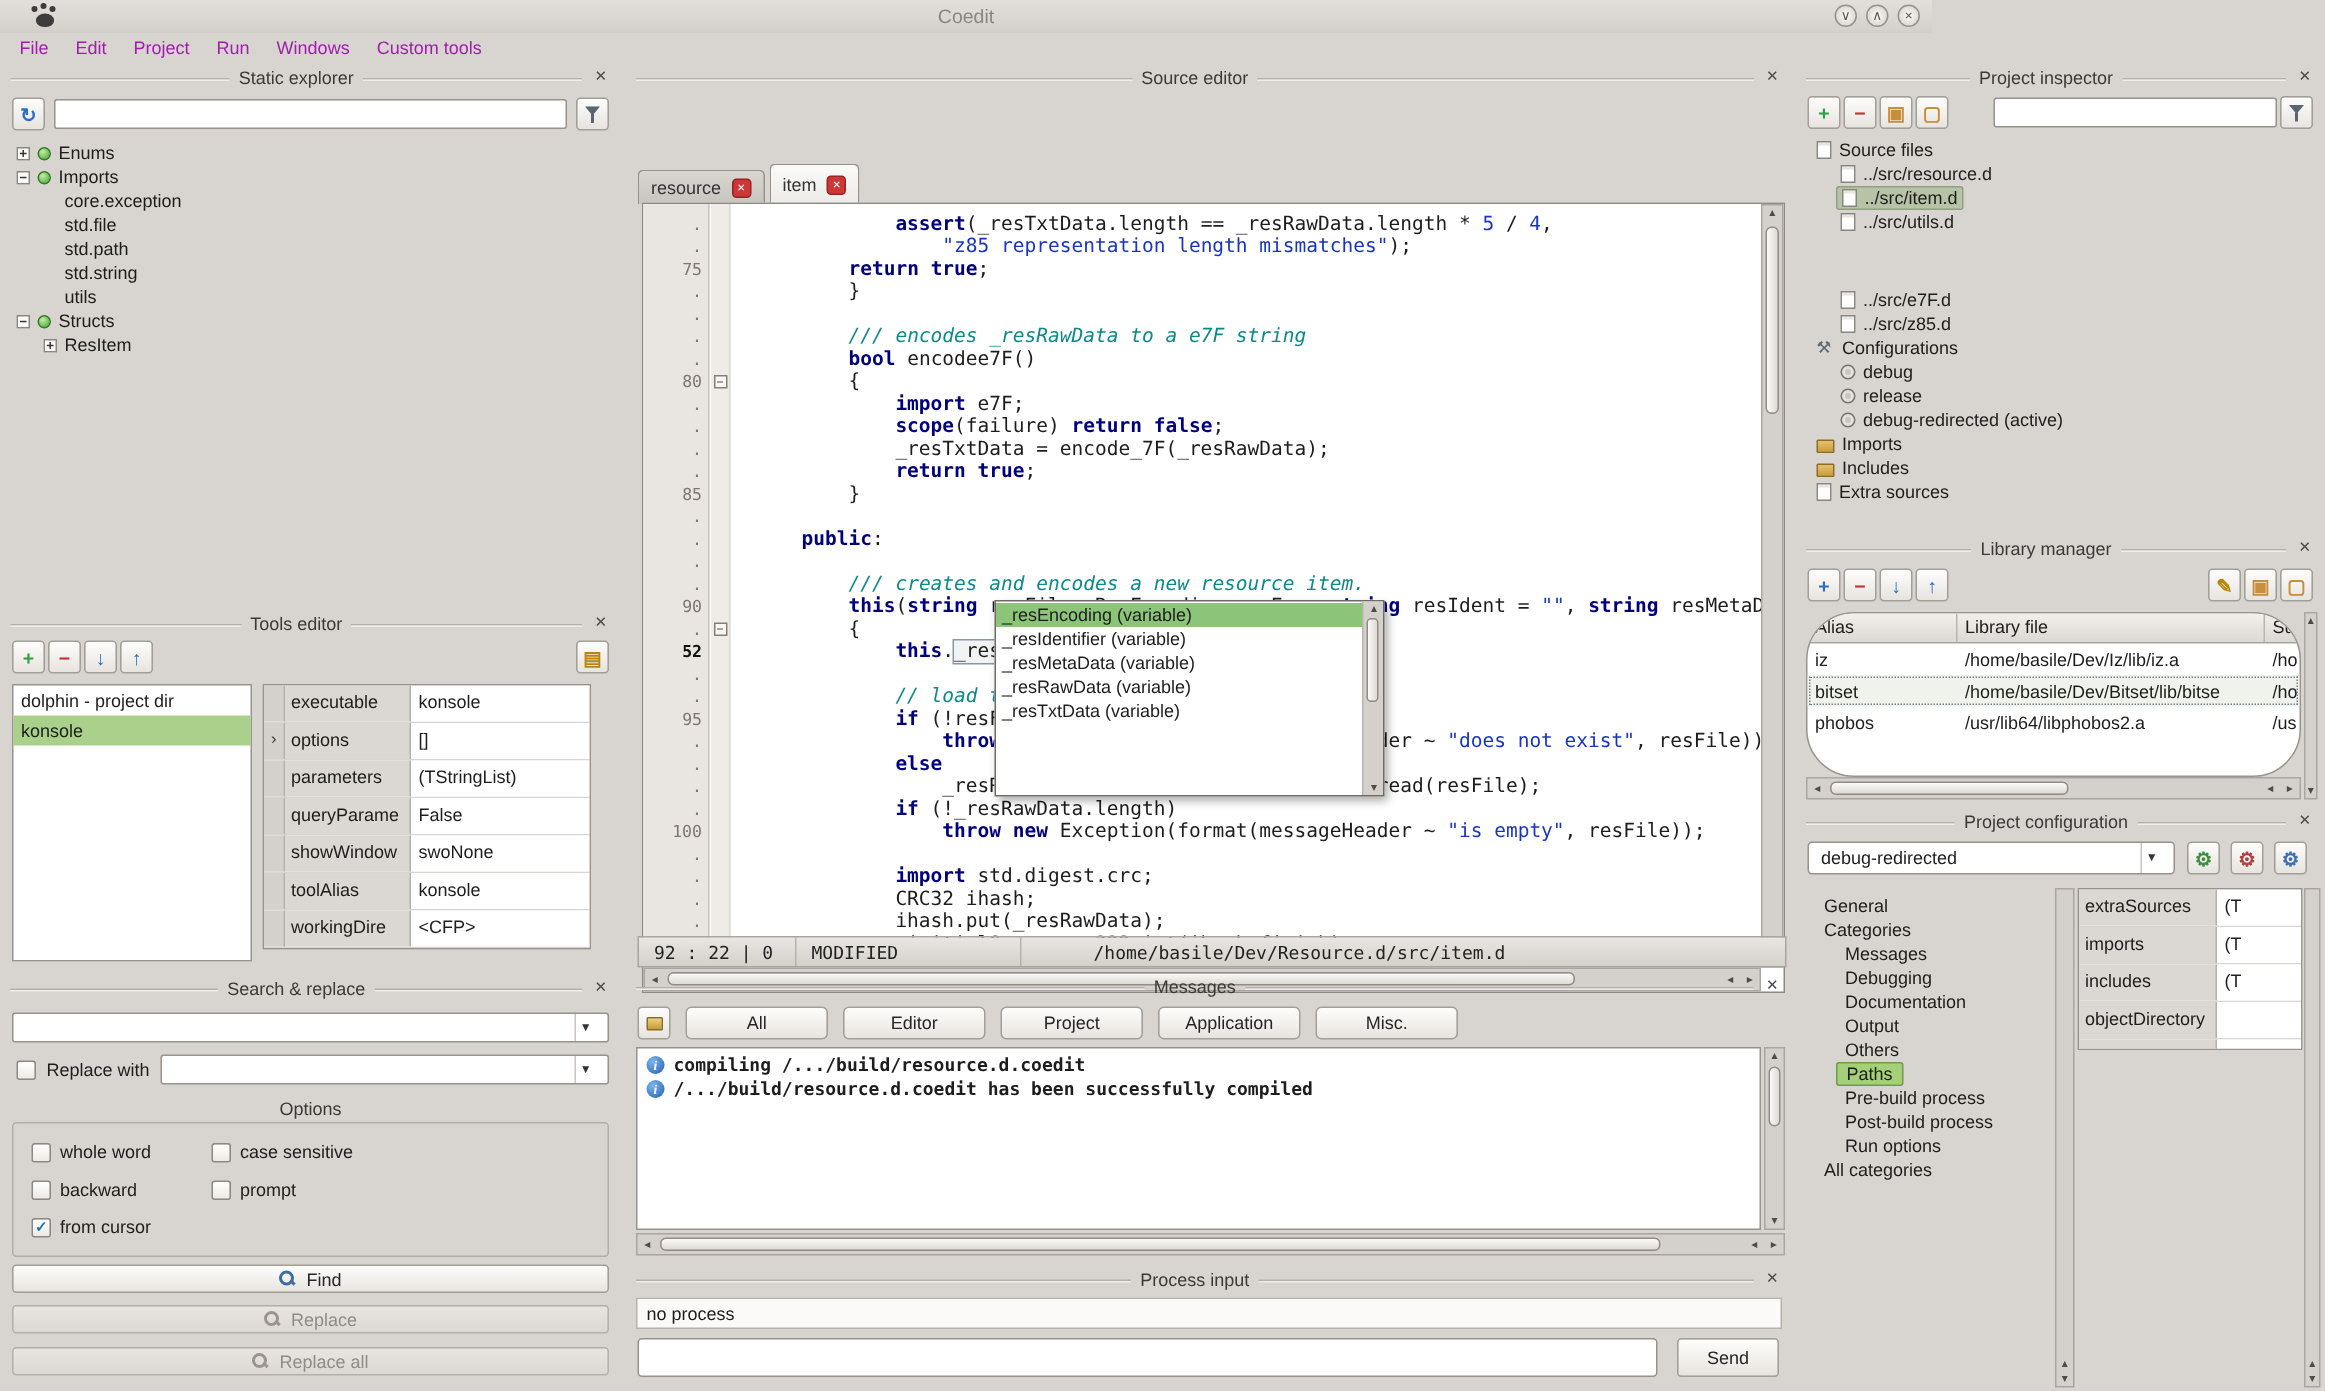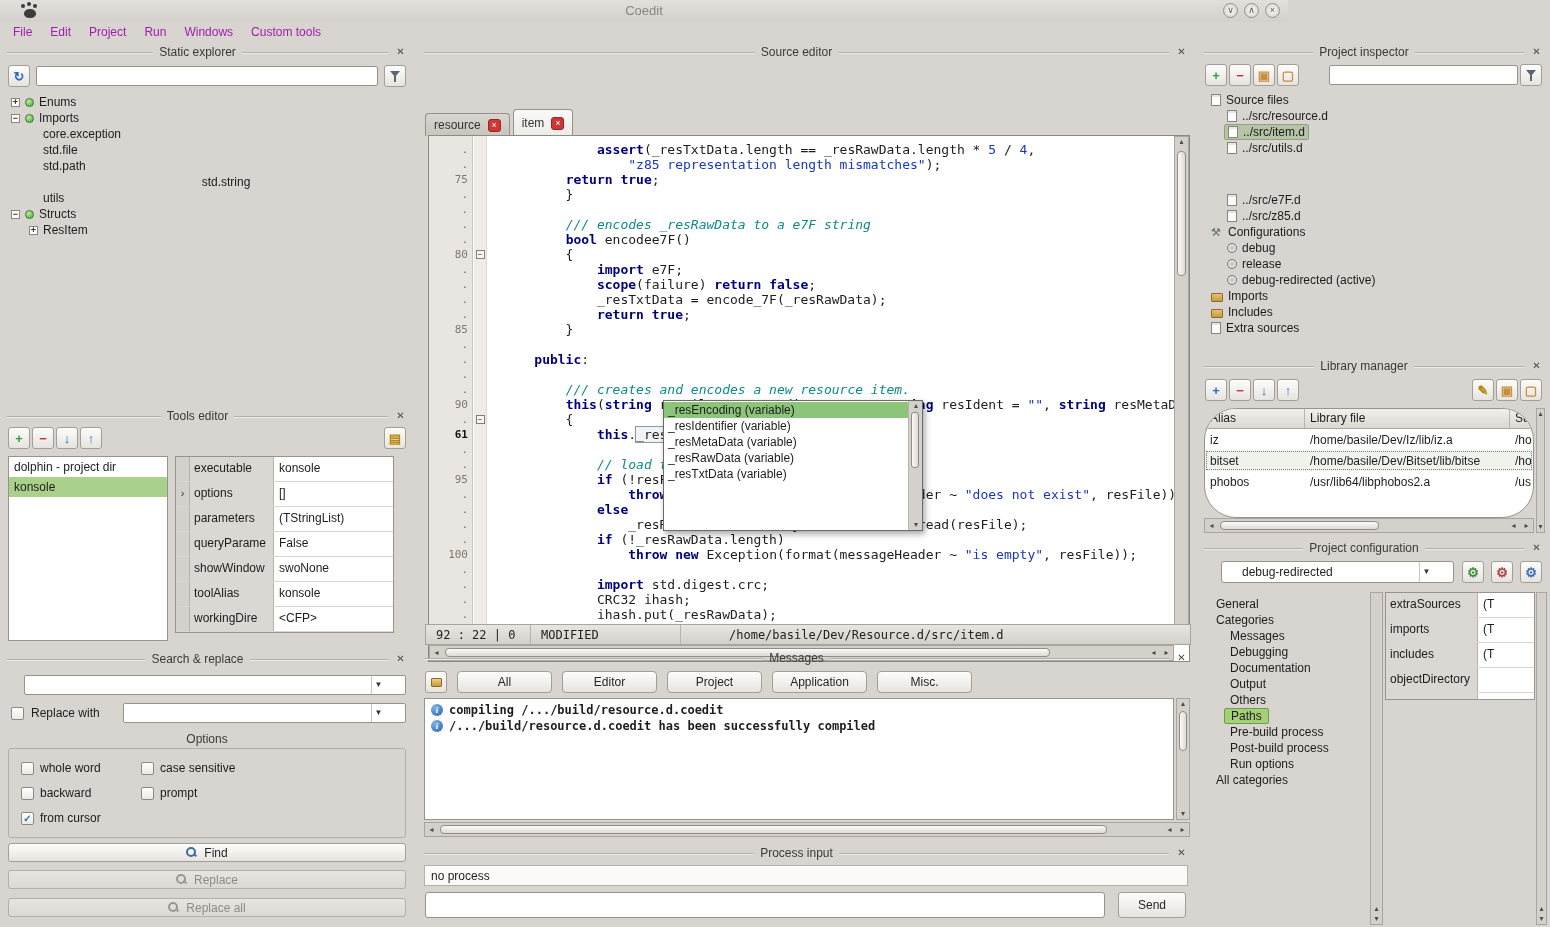--- a/index.html
+++ b/index.html
@@ -41,21 +41,21 @@
   .ptitle { color:#3c3a37; font-size:12px; white-space:nowrap; }
   .pclose { width:13px; height:13px; font-size:10px; line-height:12px; text-align:center; color:#4a4a4a; }
 
   
   .btn { background:linear-gradient(#fdfdfc,#e7e4df); border:1px solid #a29e98; border-radius:3px; color:#262626;
          font-family:"Liberation Sans",sans-serif; font-size:12px; }
   .btn.disabled { color:#8f8c87; background:linear-gradient(#e8e5e1,#dcd9d4); border-color:#b3afa9; }
   .icon-btn { width:22px; height:22px; display:inline-flex; align-items:center; justify-content:center; font-weight:bold; font-size:13px; padding:0; }
   .glyph { pointer-events:none; }
   .field { background:#fff; border:1px solid #989288; border-radius:2px; height:20px; padding:0 5px; font-size:12px; color:#222; width:100%; }
-  .combo { position:relative; background:#fff; border:1px solid #989288; border-radius:2px; height:20px; display:flex; align-items:center; padding:0 20px;margin-left:16px; }
+  .combo { position:relative; background:#fff; border:1px solid #989288; border-radius:2px; height:20px; display:flex; align-items:center; padding:0 8px; }
   .combo .cval { flex:1; white-space:nowrap; overflow:hidden; }
   .combo-arrow { width:14px; text-align:center; font-size:8px; color:#333; border-left:1px solid #c8c4bf; height:100%; line-height:18px; }
   .cbx { width:13px; height:13px; min-width:13px; border:1px solid #8d8982; border-radius:2px; background:linear-gradient(#fff,#eceae6);
          font-size:10px; line-height:11px; text-align:center; color:#1f6fb0; font-weight:bold; }
   .funnel { width:13px; height:13px; display:inline-block; position:relative; }
   .funnel::before { content:""; position:absolute; left:1px; top:1px; border-left:5px solid transparent; border-right:5px solid transparent; border-top:6px solid #5a6570; }
   .funnel::after  { content:""; position:absolute; left:5px; top:6px; width:2px; height:6px; background:#5a6570; }
   .mag { width:11px; height:11px; position:relative; display:inline-block; }
   .mag::before { content:""; position:absolute; left:0; top:0; width:6px; height:6px; border:2px solid #3a6ea5; border-radius:50%; }
   .mag::after  { content:""; position:absolute; left:7px; top:7px; width:4px; height:2px; background:#3a6ea5; transform:rotate(45deg); }
@@ -217,21 +217,21 @@
         <span class="tlabel">core.exception</span>
       </div>
       <div class="trow" style="padding-left: 24px;">
         <span class="exp-sp"></span>
         <span class="tlabel">std.file</span>
       </div>
       <div class="trow" style="padding-left: 24px;">
         <span class="exp-sp"></span>
         <span class="tlabel">std.path</span>
       </div>
-      <div class="trow" style="padding-left: 24px; justify-content: center;">
+      <div class="trow" style="padding-left: 24px;">
         <span class="exp-sp"></span>
         <span class="tlabel">std.string</span>
       </div>
       <div class="trow" style="padding-left: 24px;">
         <span class="exp-sp"></span>
         <span class="tlabel">utils</span>
       </div>
       <div class="trow" style="padding-left: 6px;">
         <span class="exp">−</span>
         <span class="bullet"></span>
@@ -491,21 +491,21 @@
             <span class="ctext"><span class="tok-pln">        </span><span class="tok-kw">this</span><span class="tok-pln">(</span><span class="tok-kw">string</span><span class="tok-pln"> resFile, ResEncoding resEnc, </span><span class="tok-kw">string</span><span class="tok-pln"> resIdent = </span><span class="tok-str">""</span><span class="tok-pln">, </span><span class="tok-kw">string</span><span class="tok-pln"> resMetaData = </span></span>
           </div>
           <div class="cl">
             <span class="gut">.</span>
             <span class="fold">
               <span class="fbox">−</span>
             </span>
             <span class="ctext"><span class="tok-pln">        {</span></span>
           </div>
           <div class="cl">
-            <span class="gut cur">61</span>
+            <span class="gut cur">52</span>
             <span class="fold"></span>
             <span class="ctext"><span class="tok-pln">            </span><span class="tok-kw">this</span><span class="tok-pln">.</span><span class="tok-cur">_res</span><span class="tok-pln"> = resEnc;</span></span>
           </div>
           <div class="cl">
             <span class="gut">.</span>
             <span class="fold"></span>
             <span class="ctext"></span>
           </div>
           <div class="cl">
             <span class="gut">.</span>

